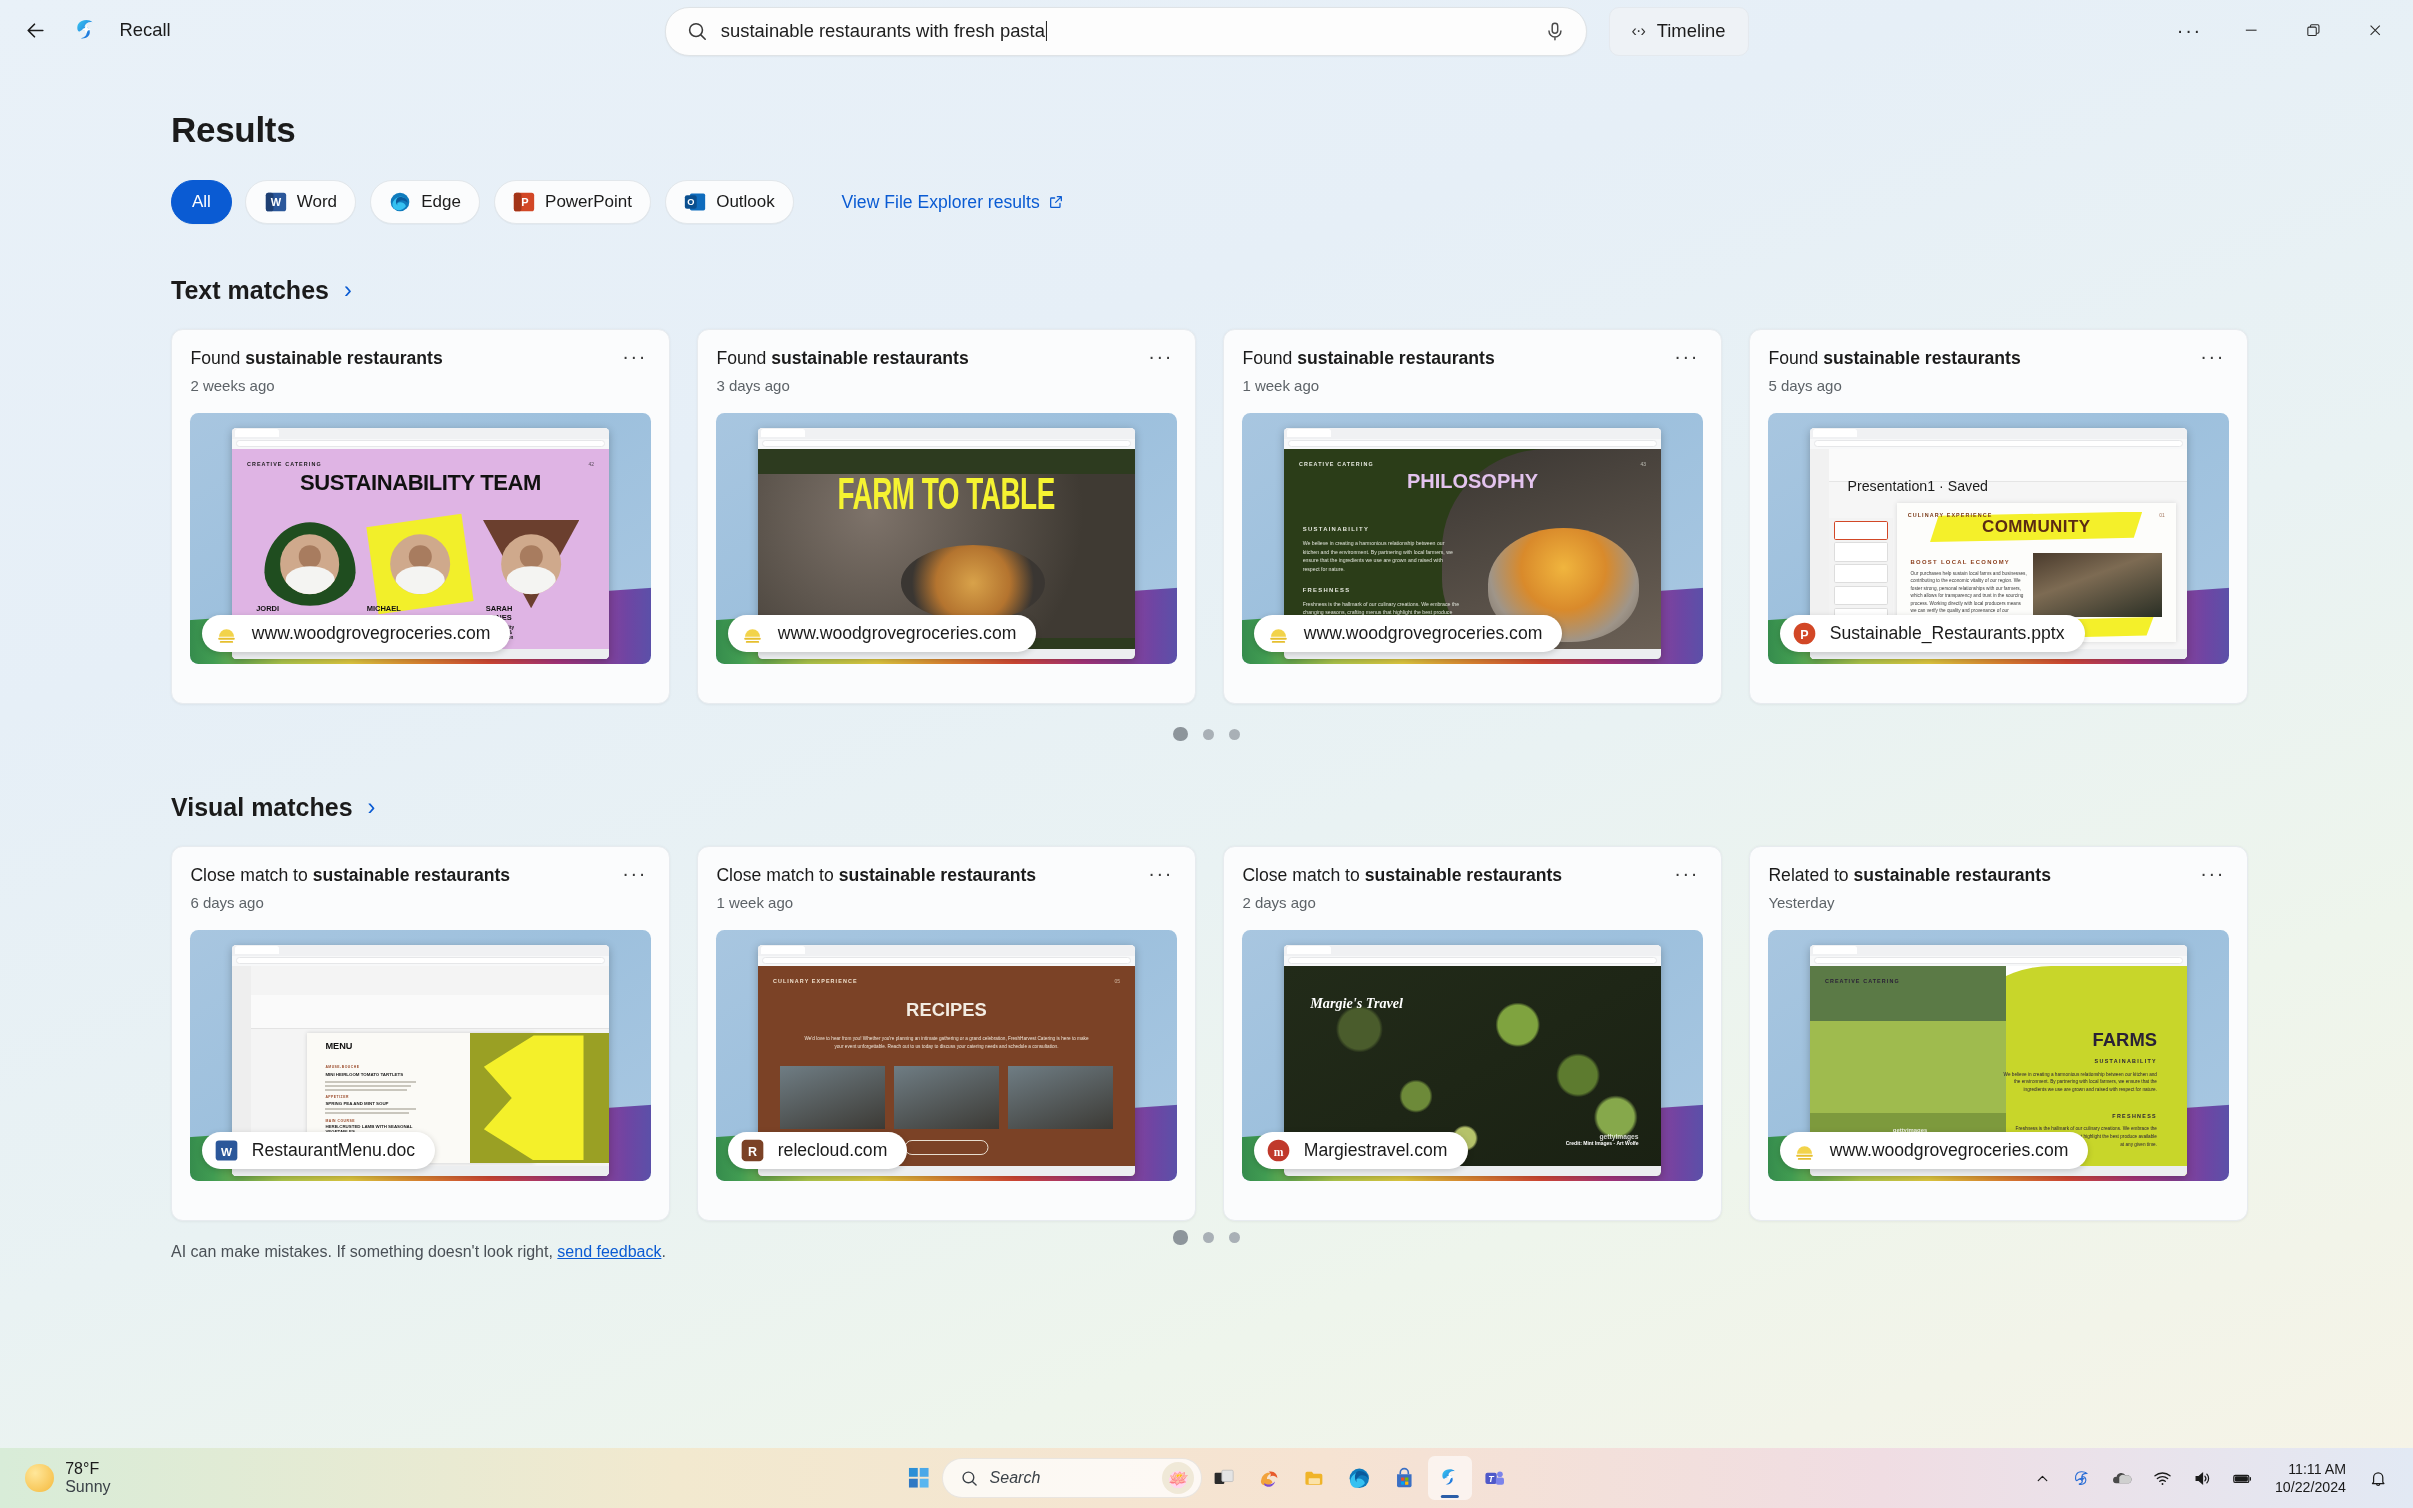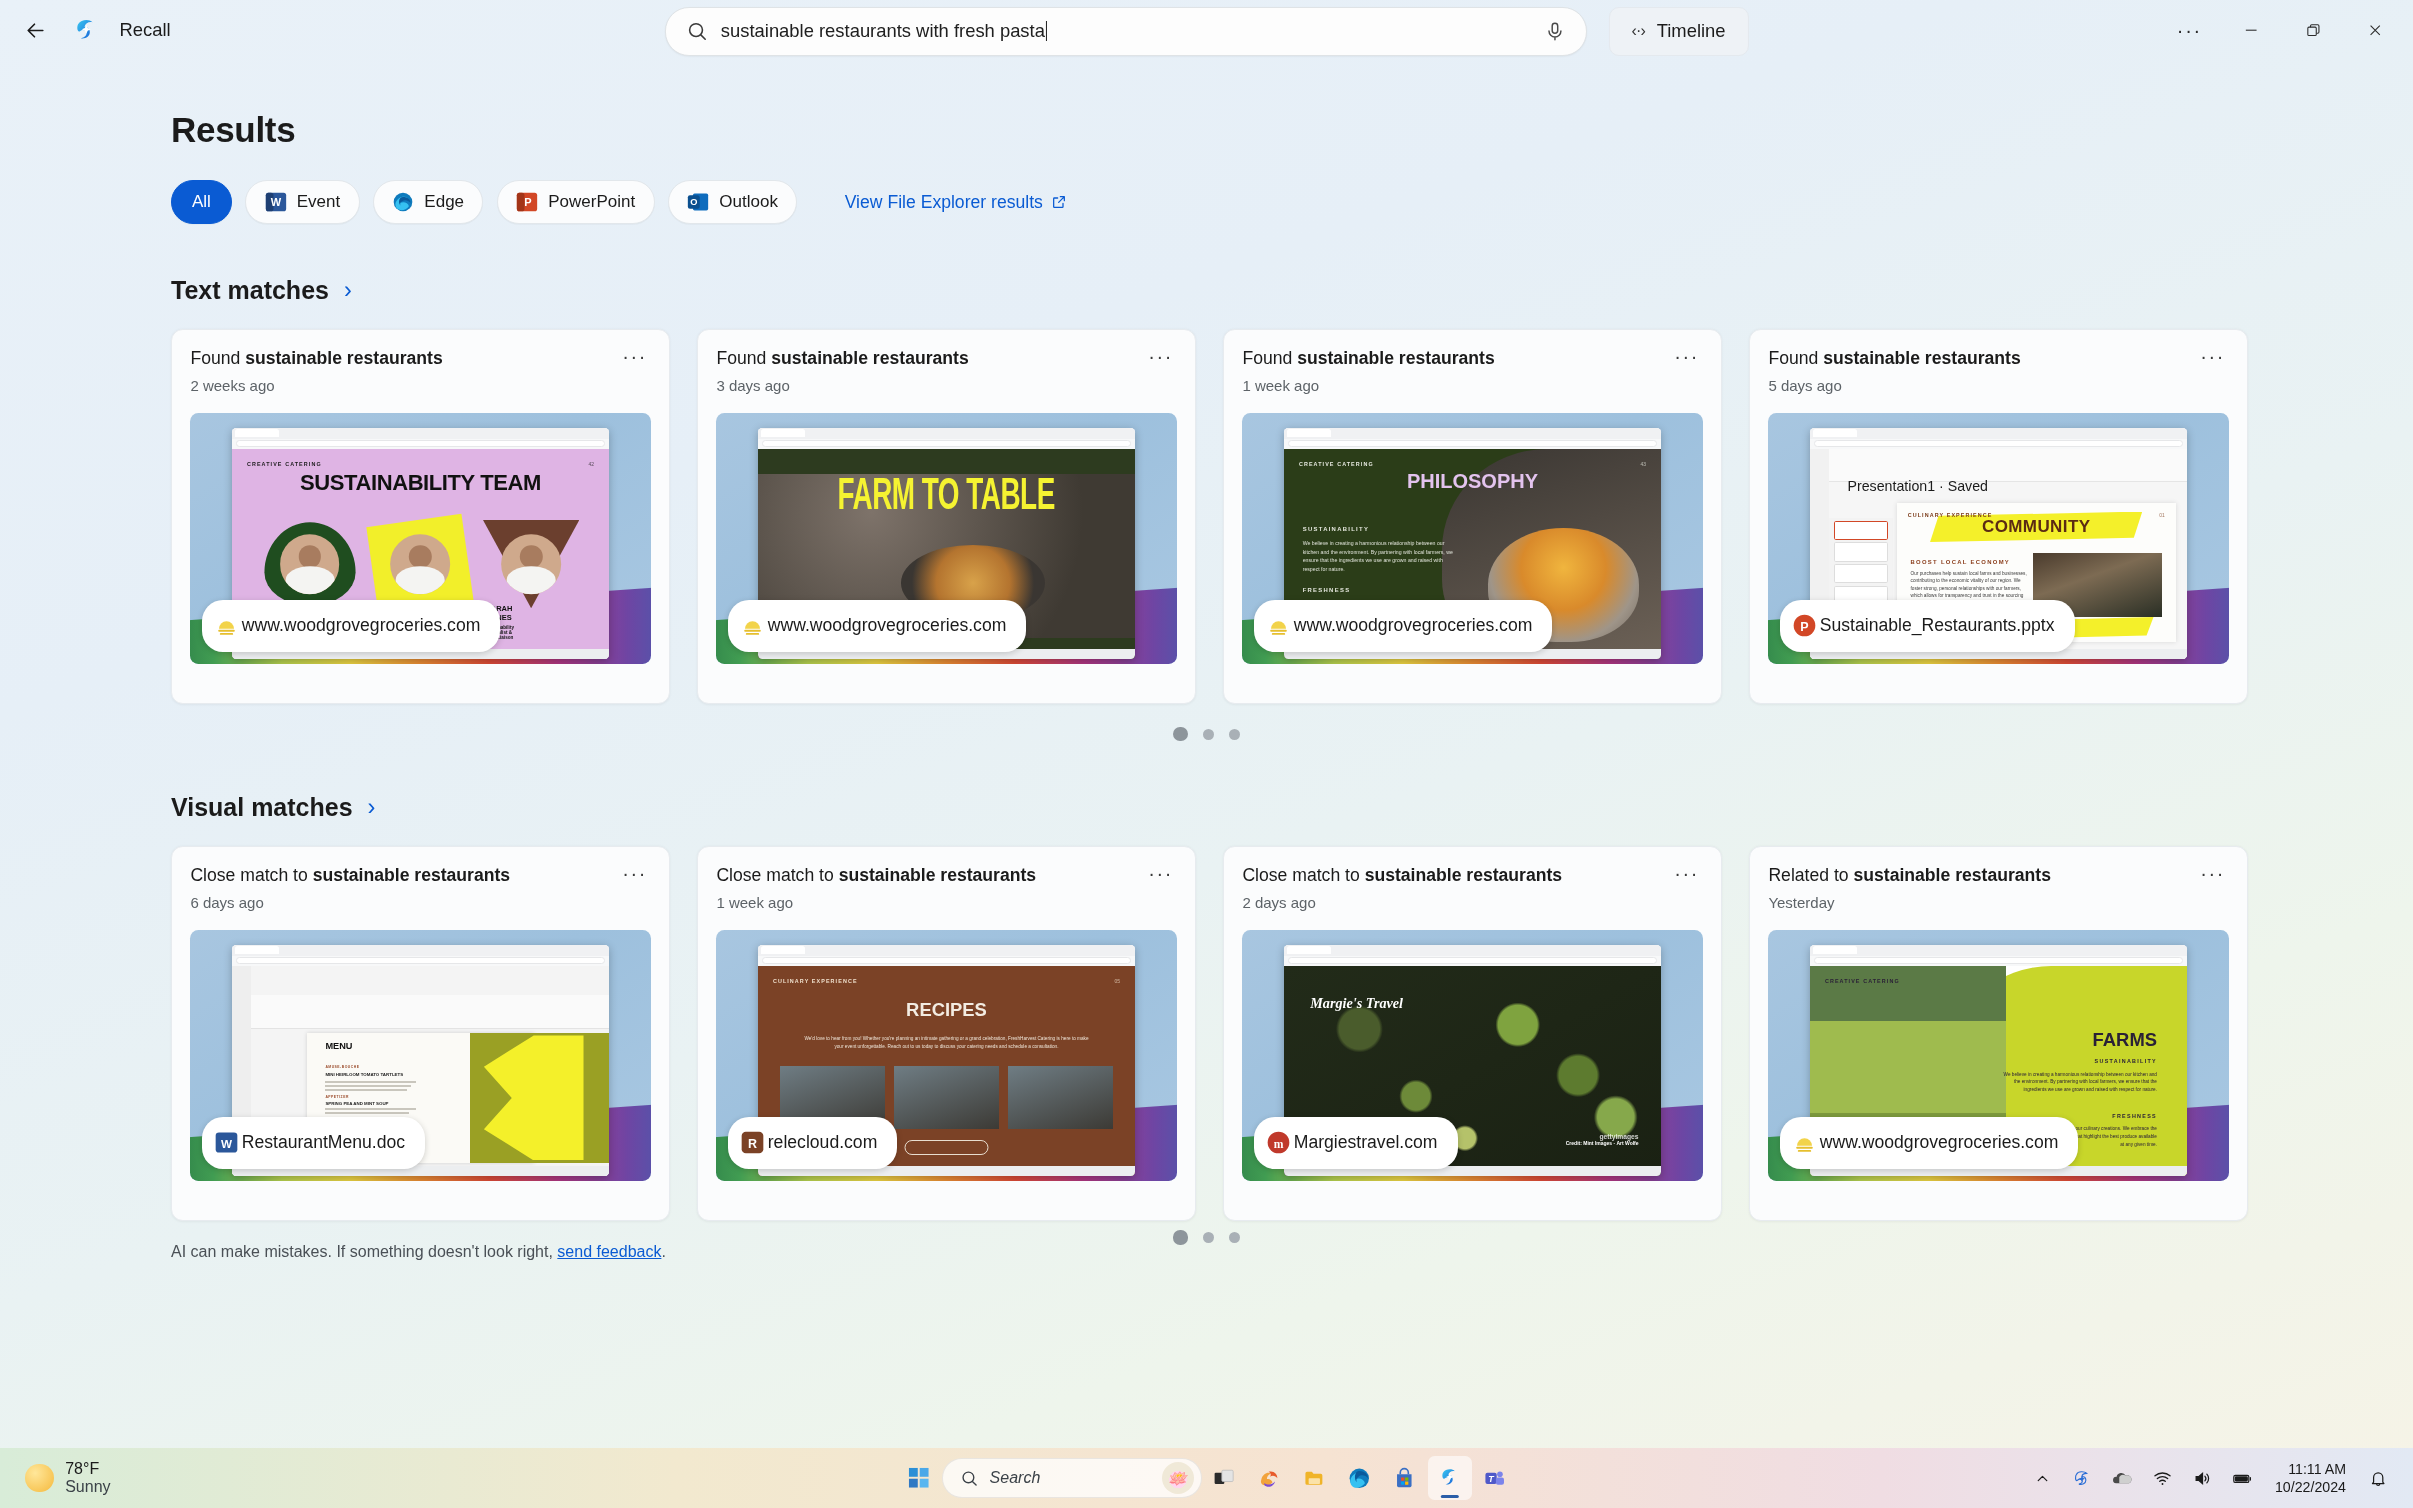--- a/index.html
+++ b/index.html
@@ -221,22 +221,22 @@
      background: linear-gradient(180deg,#5b7a46 0 26%, #9fbb4e 26% 70%, #7d9a3d 70% 100%); }
   .s7 .hdl { position:absolute; right:8%; top:30%; font-size:18.4px; font-weight:800; color:#2a2136;}
   .s7 .sub { position:absolute; right:8%; top:44%; font-size:5.4px; letter-spacing:1.3px; font-weight:800; color:#2a2136;}
   .s7 .para { position:absolute; right:8%; width:42%; font-size:4.7px; color:#2a2136; text-align:right; line-height:1.65;}
   .s7 .credit { position:absolute; left:22%; bottom:18%; }
   .s7 .g1 { font-size:5.9px; font-weight:800; color:#ffffffdd;}
   .s7 .g2 { font-size:4.6px; font-weight:700; color:#fff;}
   .s7 .eyebrow { color:#2a2136; }
 
   .badge {
-    position: absolute; left: 11.7px; bottom: 11.7px; height: 52px; background: #fff;
-    border-radius: 21px; display: flex; align-items: center; gap: 3px;
+    position: absolute; left: 11.7px; bottom: 11.7px; height: 37px; background: #fff;
+    border-radius: 21px; display: flex; align-items: center; gap: 13px;
     padding: 0 20px 0 11.7px; box-shadow: 0 1.7px 6.7px rgba(0,0,0,.18); z-index: 5;
   }
   .badge .bico { width: 25px; height: 25px; flex: 0 0 25px; border-radius: 4.2px; display:flex; align-items:center; justify-content:center;}
   .badge .btxt { font-size: 17.6px; color: #1b1b1b; white-space: nowrap; }
 
   .dots { display: flex; justify-content: center; gap: 15px; margin: 25px 0 0 -171px; }
   .dot { width: 11px; height: 11px; border-radius: 50%; background: #a9b0b6; cursor: pointer; }
   .dot.active { width: 14.2px; height: 14.2px; background: #8d959b; margin-top: -1.7px; }
 
   .disclaimer { margin-top: 22px; font-size: 16px; color: #4a5056; }
@@ -341,21 +341,21 @@
       <span>All</span>
     </div>
     <div class="chip">
       <span class="app-ico">
         <svg viewBox="0 0 26 26" width="22" height="22" style="font-size:20px">
             <rect x="1" y="2" width="24" height="22" rx="3" fill="#2b579a"></rect>
             <rect x="1" y="2" width="9" height="22" rx="3" fill="#1e3f73"></rect>
             <text x="13" y="18" font-size="13" font-weight="700" fill="#fff" text-anchor="middle" font-family="Liberation Sans">W</text>
           </svg>
       </span>
-      <span>Event</span>
+      <span>Word</span>
     </div>
     <div class="chip">
       <span class="app-ico">
         <svg viewBox="0 0 26 26" width="22" height="22">
             <circle cx="13" cy="13" r="11" fill="#0f7bbd"></circle>
             <path d="M4 15c2-7 9-10 15-7-3-1-8 1-9 6 4-2 9 0 10 4-3 4-8 6-12 4-3-1-4-4-4-7z" fill="#35c1f1"></path>
             <path d="M13 7c5 0 9 3 9 7-3-3-7-4-10-2-2 1-3 3-2 5-3-3-2-10 3-10z" fill="#0a5a9c"></path>
           </svg>
       </span>
       <span>Edge</span>

